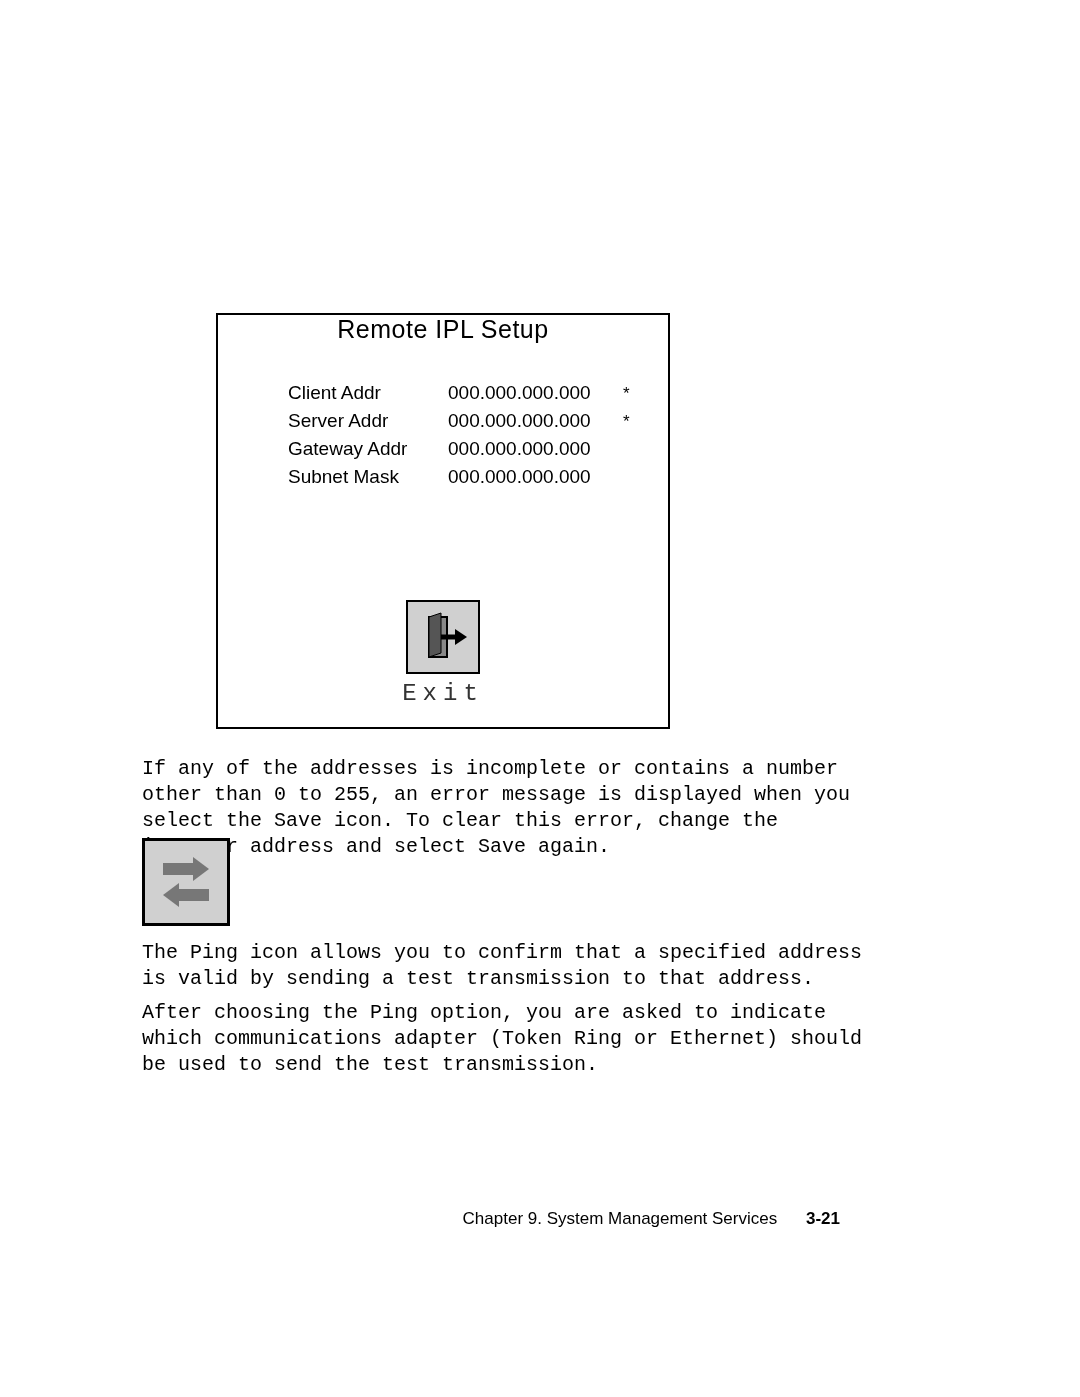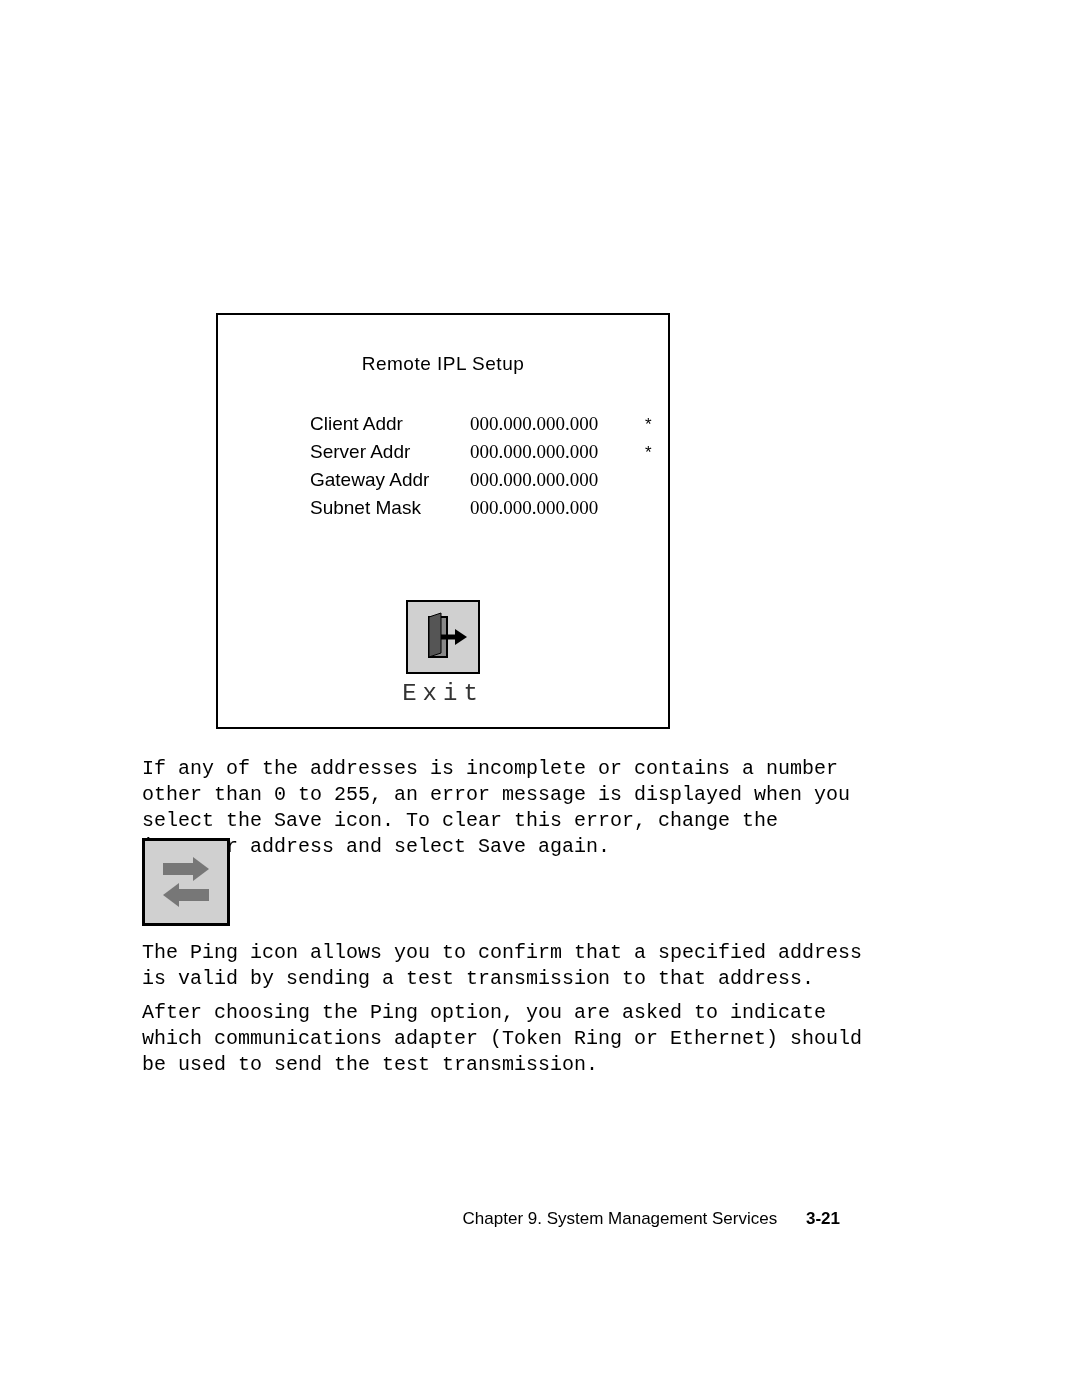--- a/index.html
+++ b/index.html
@@ -21,41 +21,39 @@
     left: 216px;
     top: 313px;
     width: 454px;
     height: 416px;
     border: 2px solid #000;
     box-sizing: border-box;
     padding: 0;
   }
   .panel-title {
     text-align: center;
-    font-size: 19px;
-    margin-top: 38px;
+    font-size: 25px;
     letter-spacing: 0.5px;
   }
   .fields {
     margin-top: 38px;
     font-size: 19px;
   }
   .row {
     display: flex;
     align-items: baseline;
     margin-bottom: 6px;
   }
   .row .label {
     width: 160px;
-    padding-left: 92px;
+    padding-left: 70px;
     box-sizing: content-box;
   }
   .row .value {
     width: 175px;
-    font-family: Liberation Serif, serif;
   }
   .row .mark {
     width: 20px;
     font-size: 17px;
   }
   .buttons {
     position: absolute;
     bottom: 20px;
     left: 0;
     right: 0;

